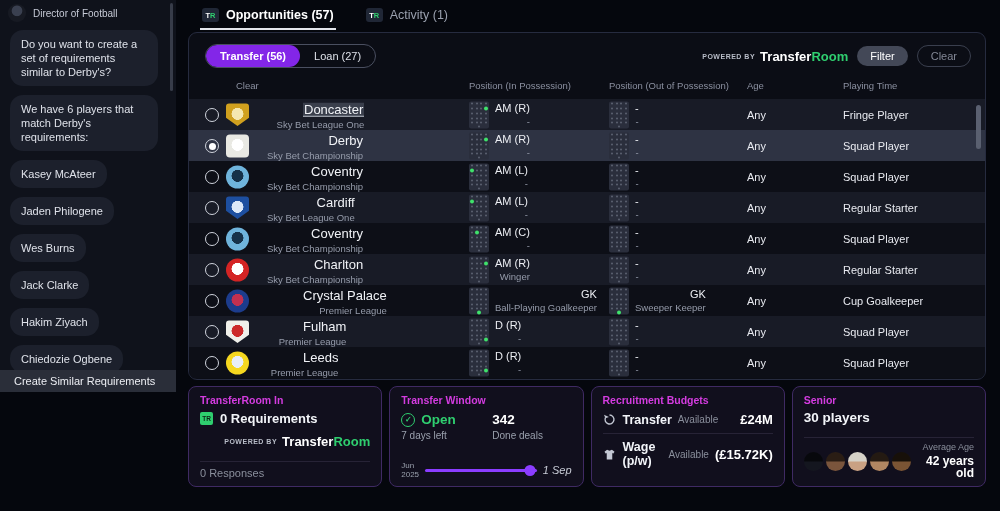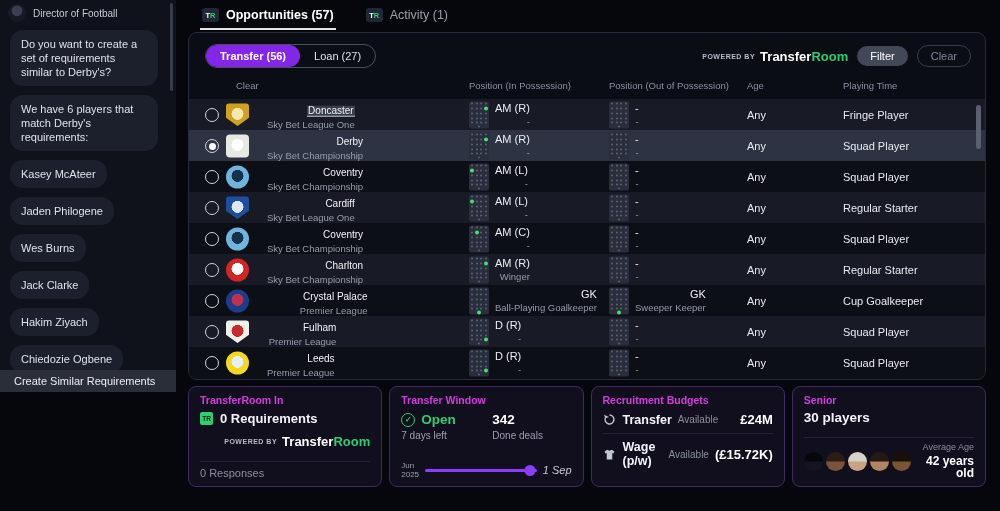--- a/index.html
+++ b/index.html
@@ -51,21 +51,21 @@
   #rows { position:relative; }
   .row { position:relative; height:31px; cursor:pointer; }
   .row.light{background:#181b26} .row.dark{background:#0d0f17} .row.selected{background:#2e3343}
   .row > * { position:absolute; top:50%; transform:translateY(-50%); }
   .radio { left:16px; width:14px; height:14px; border:1.5px solid #cfd3dc; border-radius:50%; }
   .radio.checked::after { content:""; position:absolute; left:3px; top:3px; width:7px; height:7px; background:#fff; border-radius:50%; }
   .badge { left:37px; width:23px; height:23px; }
   .badge.circle{border-radius:50%} .badge.rect{border-radius:4px}
   .badge.shield{border-radius:3px; clip-path:polygon(0 0,100% 0,100% 64%,50% 100%,0 64%);}
   .clubcell { left:78px; line-height:1; }
-  .club-name { font-size:10px; color:#f0f2f6; display:inline-block;margin-left:36px; }
+  .club-name { font-size:13px; color:#f0f2f6; display:inline-block;margin-left:36px; }
   .club-name.hl { background:#3a3f4c; border-bottom:1px solid #b9bec8; padding:0 1px; }
   .club-league { font-size:9.5px; color:#969cab; margin-top:3px; }
   .pitch { width:20px; height:27px; background:#2a2e3c; border-radius:2px; position:absolute; }
   .pitch.in{left:280px} .pitch.out{left:420px}
   .pdot { position:absolute; width:2px; height:2px; border-radius:50%; background:#5d6272; transform:translate(-50%,-50%); }
   .pdot.on { width:4px; height:4px; background:var(--dot-green); }
   .poscell { line-height:1; }
   .poscell.in{left:306px} .poscell.out{left:446px}
   .pos-label { font-size:11px; color:#eceef3; }
   .pos-role { font-size:9.5px; color:#969cab; margin-top:3px; }

